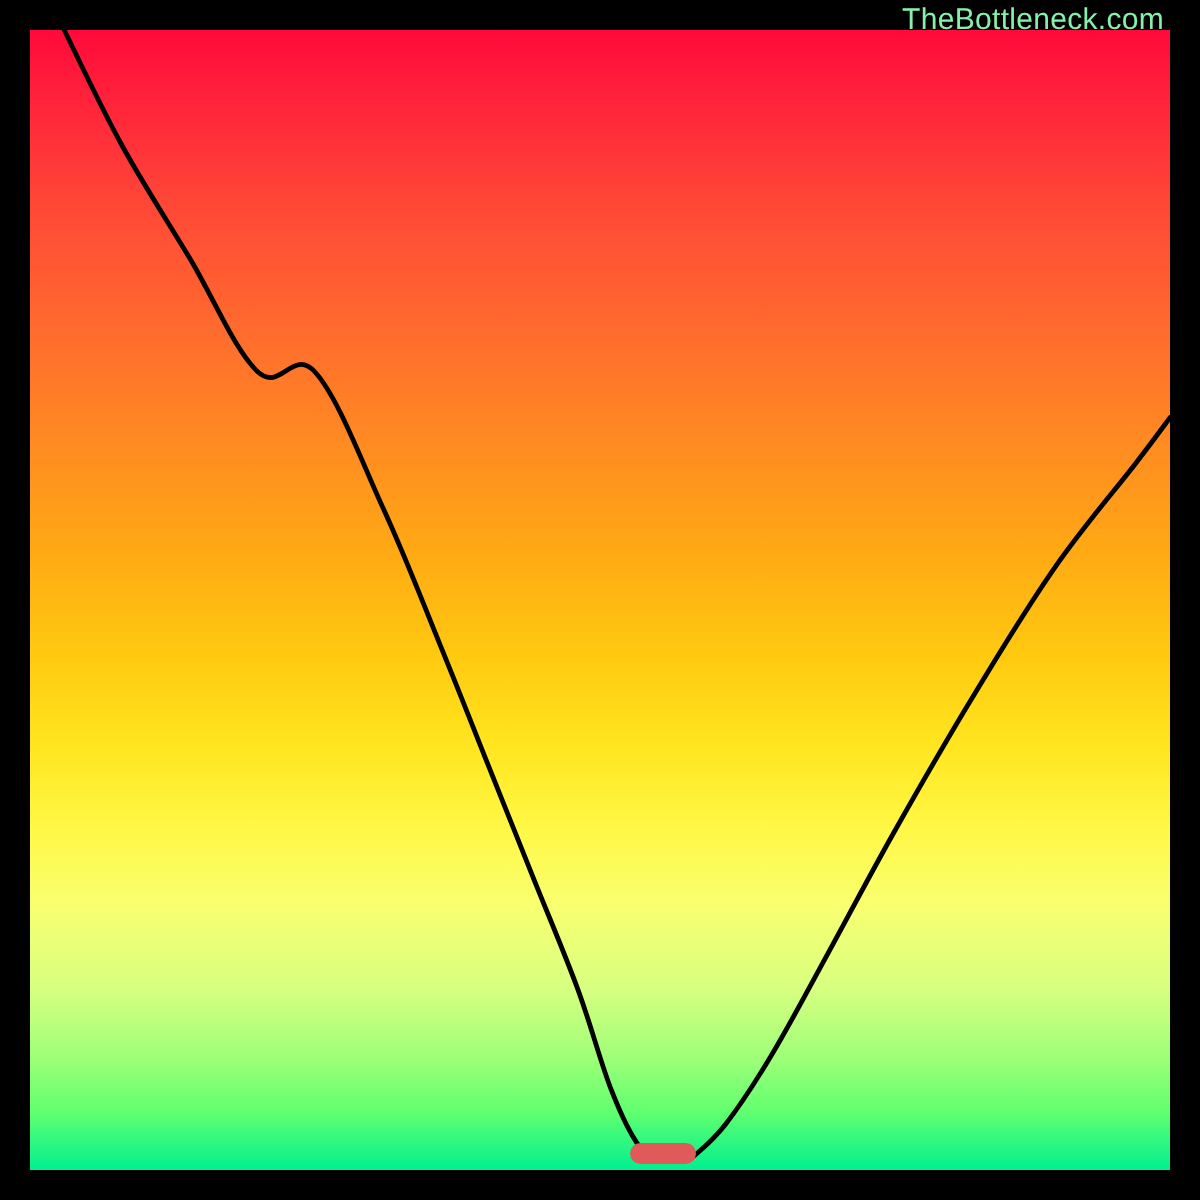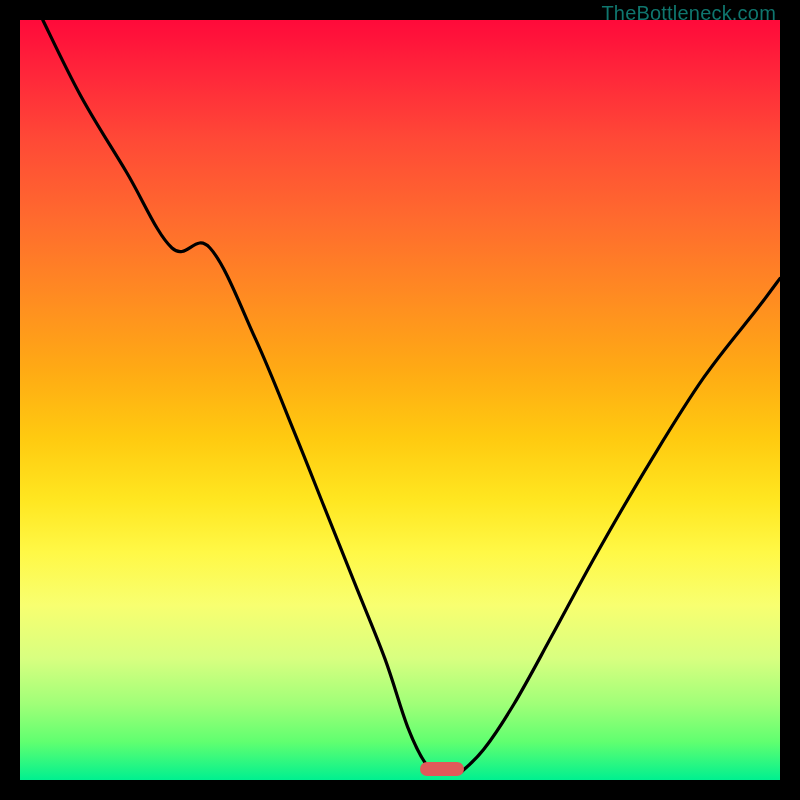--- a/index.html
+++ b/index.html
@@ -38,21 +38,21 @@
       #d8ff80 84%,
       #a0ff78 90%,
       #60ff70 95%,
       #00f090 100%
     );
   }
   .watermark {
     position: absolute;
     top: 2px;
     right: 24px;
-    color: #0f766e;
+    color: #86efac;
     font-size: 20px;
     letter-spacing: 0.2px;
     user-select: none;
   }
   .pill {
     position: absolute;
     width: 44px;
     height: 14px;
     background: #e05a5a;
     border-radius: 8px;

